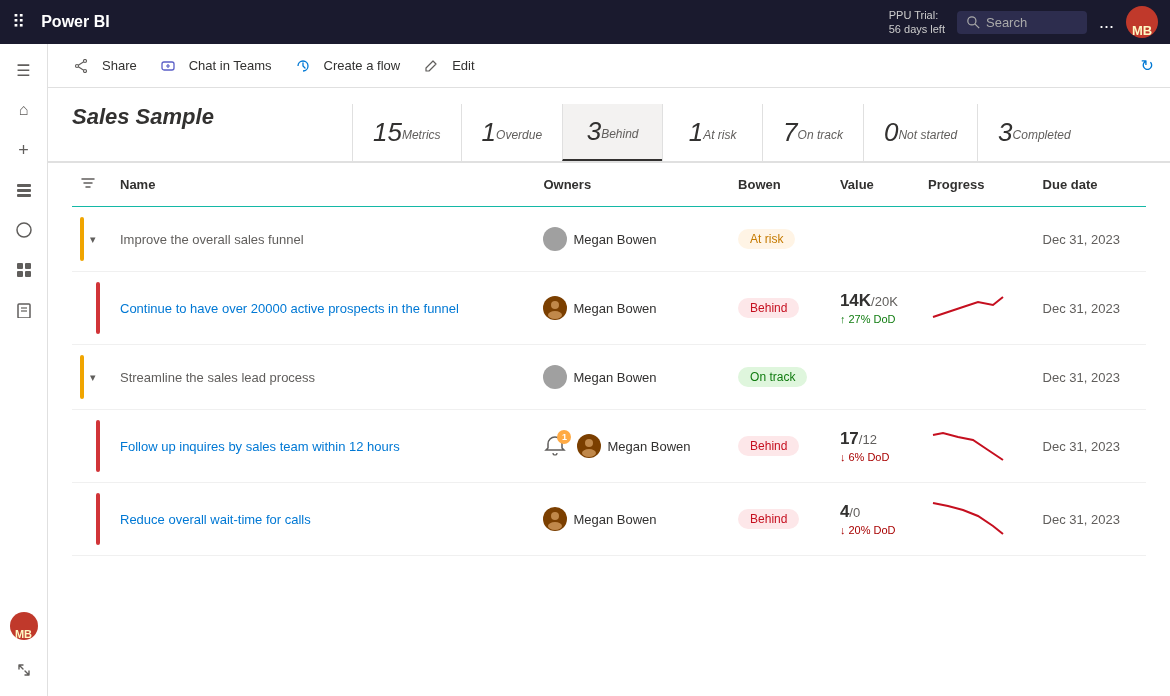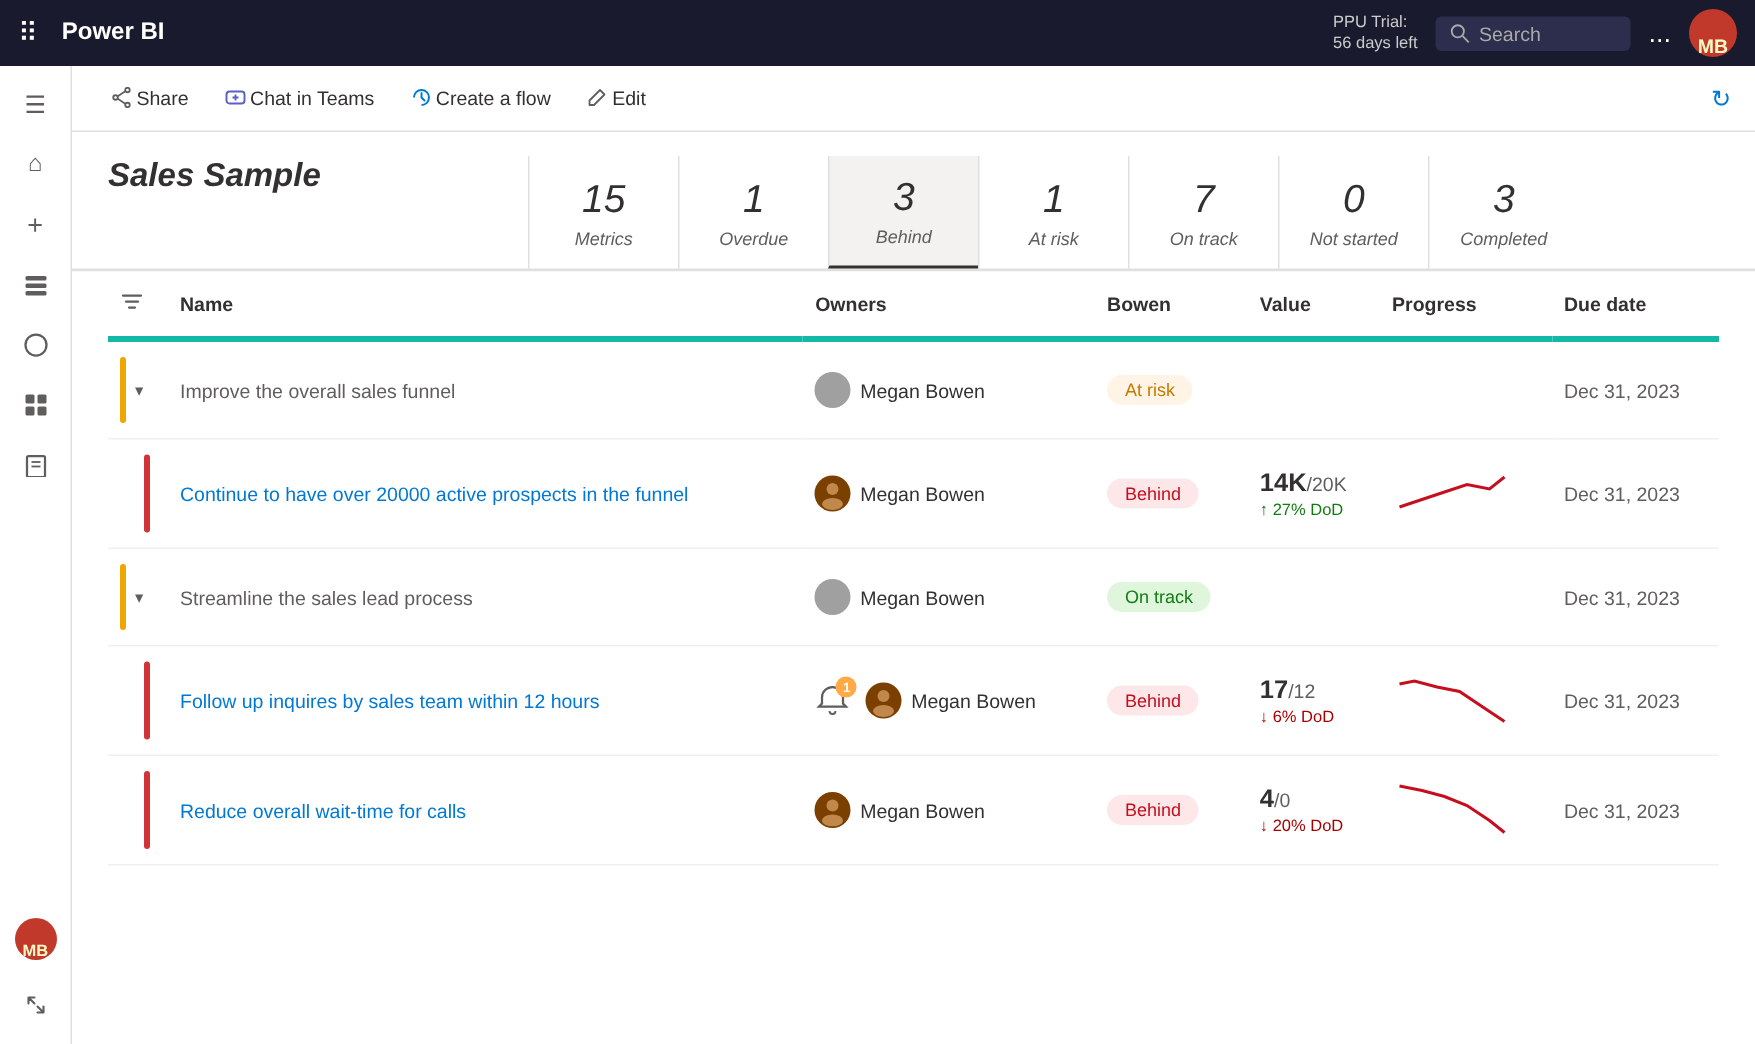--- a/index.html
+++ b/index.html
@@ -46,48 +46,48 @@
 
     
     .content-area { flex: 1; display: flex; flex-direction: column; overflow: hidden; background: white; }
 
     
     .action-bar {
       display: flex; align-items: center; padding: 8px 16px; gap: 4px;
       border-bottom: 1px solid #e0e0e0; background: white; flex-shrink: 0;
     }
     .action-btn {
-      display: flex; align-items: flex-start; gap: 3px; padding: 6px 10px;
+      display: flex; align-items: flex-end; gap: 14px; padding: 6px 10px;
       border: none; background: none; cursor: pointer; color: #323130; font-size: 13px; border-radius: 4px;
     }
     .action-btn svg { color: #605e5c; }
 
     
     .scorecard-header {
       display: flex; align-items: stretch; padding: 16px 24px 0 24px; gap: 0; border-bottom: 2px solid #e0e0e0; background: white; flex-shrink: 0; font-style: italic;
     }
     .scorecard-title-section { min-width: 280px; padding-bottom: 16px; padding-right: 20px; }
     .scorecard-title { font-size: 22px; font-weight: 600; color: #323130; }
     .scorecard-subtitle { font-size: 12px; color: #0078d4; margin-top: 4px; line-height: 1.4; }
 
     .metric-cards { display: flex; gap: 0; flex: 1; }
     .metric-card {
-      display: flex; flex-direction: column; align-items: center; justify-content: center;
+      display: flex; flex-direction: row; align-items: center; justify-content: center;
       padding: 12px 20px; border-left: 1px solid #e0e0e0; min-width: 100px; cursor: pointer;
     }
     .metric-card.active { background: #f3f2f1; border-bottom: 2px solid #323130; }
     .metric-card .metric-num { font-size: 26px; font-weight: 300; color: #323130; }
     .metric-card .metric-label { font-size: 12px; color: #605e5c; margin-top: 4px; }
 
     
     .table-area { flex: 1; overflow-y: auto; padding: 0 24px; background: white; }
 
     
     .data-table { width: 100%; border-collapse: collapse; }
-    .data-table thead tr { border-bottom: 4px solid #14b8a6; }
+    .data-table thead tr { border-bottom: 1px solid #14b8a6; }
     .data-table th {
       padding: 12px 8px; text-align: left; font-size: 13px; font-weight: 600; color: #323130;
       white-space: nowrap;
     }
     .data-table th:first-child { width: 40px; }
     .data-table td { padding: 10px 8px; font-size: 13px; color: #323130; vertical-align: middle; }
     .data-table tr { border-bottom: 1px solid #f0f0f0; }
 
     .name-cell { color: #0078d4; font-size: 13px; }
     .name-cell.parent { color: #605e5c; }

